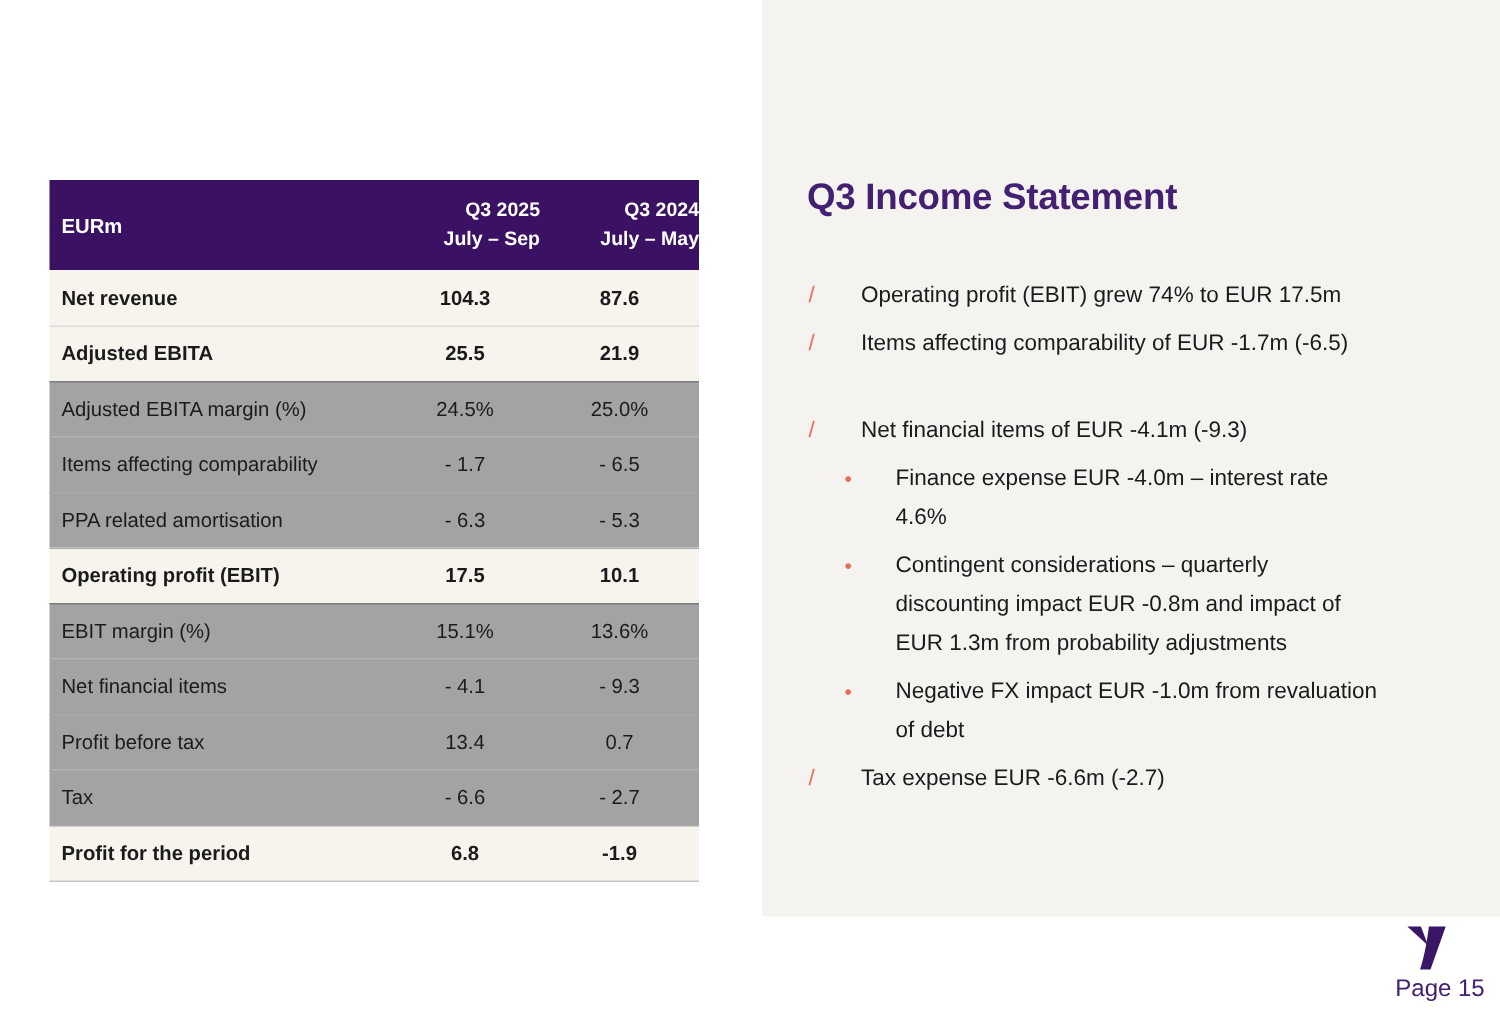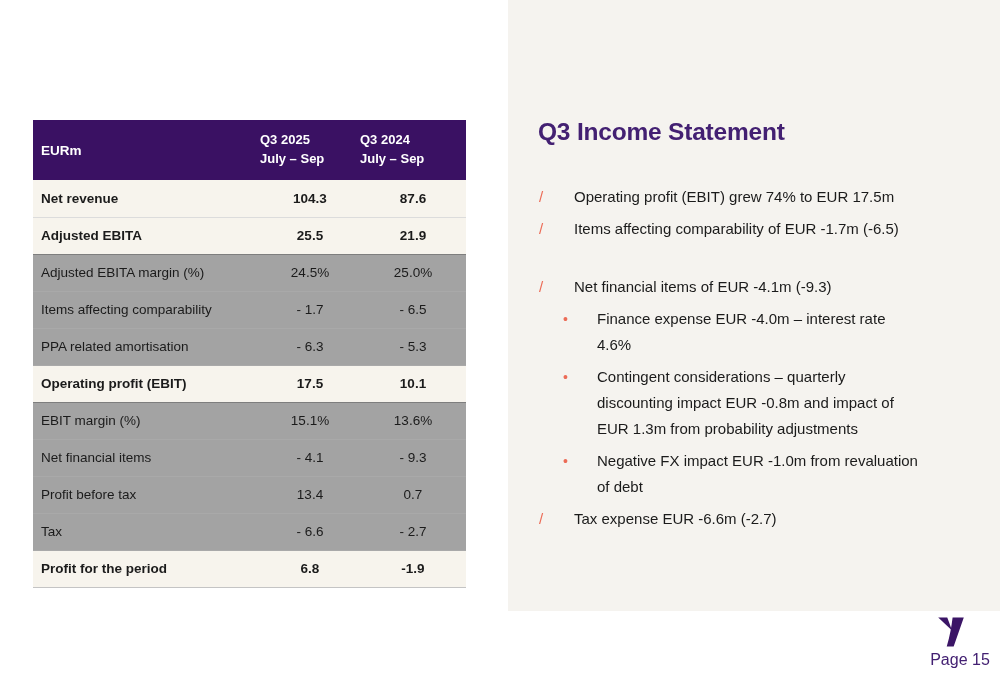--- a/index.html
+++ b/index.html
@@ -67,21 +67,21 @@
   .fin-table thead tr { height: 60px; }
   .fin-table th {
     background: #3A1163; color: #ffffff;
     font-weight: bold; vertical-align: middle;
     padding: 0;
   }
   .fin-table th.h-label {
     text-align: left; padding-left: 8px; font-size: 13.5px;
   }
   .fin-table th.h-num {
-    text-align: left; font-size: 13px;
+    text-align: right; font-size: 13px;
     line-height: 1.45; white-space: pre-line;
   }
 
   .fin-table tbody tr { height: 37px; }
   .fin-table td {
     border-bottom: 1px solid #A9A9A9;
     font-size: 13.5px; vertical-align: middle;
     padding: 0; background: #a3a3a3;
   }
   .fin-table td.t-label { text-align: left; padding-left: 8px; }
@@ -101,21 +101,21 @@
       <col class="c-label">
         <col class="c-v1">
         <col class="c-v2">
     </colgroup>
     <thead>
       <tr>
         <th class="h-label">EURm</th>
         <th class="h-num">Q3 2025
 July – Sep</th>
         <th class="h-num">Q3 2024
-July – Sep</th>
+July – May</th>
       </tr>
     </thead>
     <tbody>
       <tr class="emph b-light">
         <td class="t-label">Net revenue</td>
         <td class="t-num">104.3</td>
         <td class="t-num">87.6</td>
       </tr>
       <tr class="emph b-dark">
         <td class="t-label">Adjusted EBITA</td>

